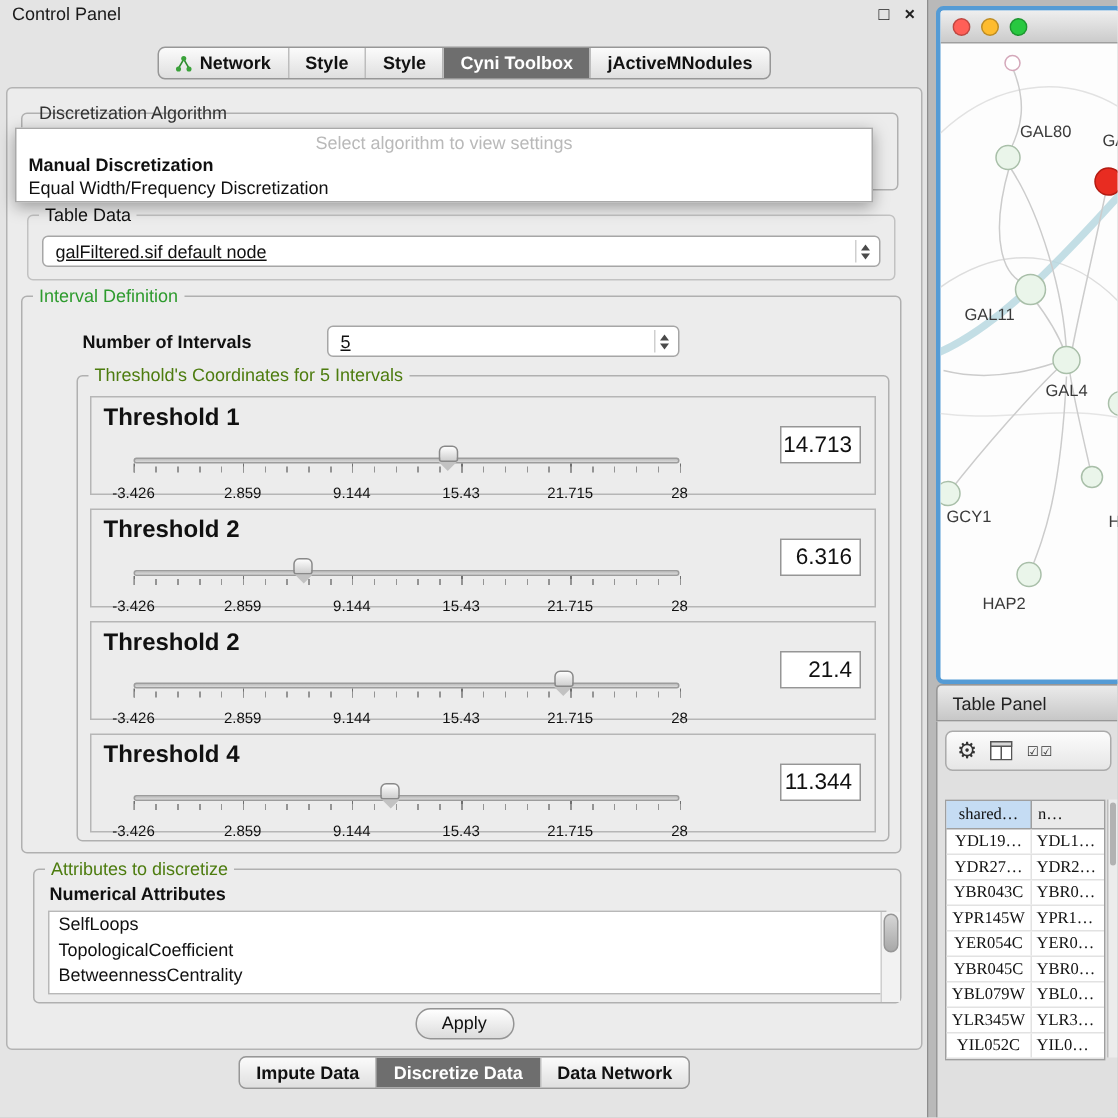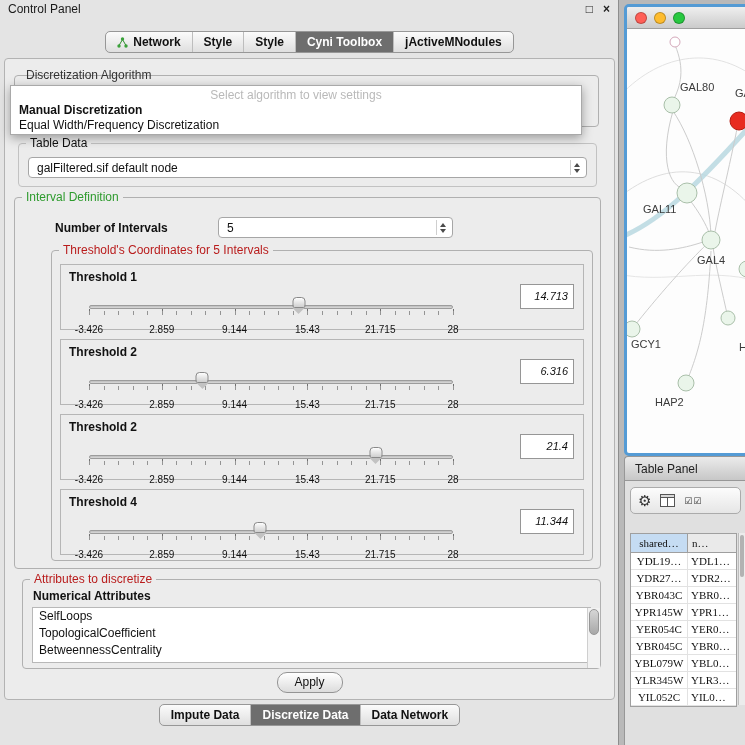--- a/index.html
+++ b/index.html
@@ -42,46 +42,46 @@
   .popup-hint { height:16px; line-height:16px; text-align:center; color:#b9b9b9; font-size:12px; }
   .popup-opt { height:15px; line-height:15px; padding-left:8px; font-size:12px; color:#111; }
   .popup-opt.bold { font-weight:bold; }
 
   
   .td-group { position:absolute; top:84px; left:13px; width:579px; height:44px;
     border:1px solid #c2c2c2; border-radius:4px; }
   .group-legend { position:absolute; top:-8px; left:7px; background:#ececec; padding:0 4px;
     font-size:12px; color:#111; white-space:nowrap; }
   .legend-green { color:#2e9b2e; }
-  .legend-blue { color:#b91c1c; }
+  .legend-blue { color:#4d7c0f; }
 
   .combo { position:relative; background:#fff; border:1px solid #a6a6a6; border-radius:4px;
-    height:21px; font-size:12px; display:flex; align-items:center; padding:0 32px 0 8px; }
+    height:21px; font-size:12px; display:flex; align-items:center; padding:0 32px 0 8px;text-decoration:underline; }
   .combo .stepper { position:absolute; right:3px; top:2px; bottom:2px; width:13px;
     border-left:1px solid #cfcfcf; display:flex; flex-direction:column; align-items:center;
     justify-content:center; gap:2px; }
   .tri-up { width:0; height:0; border-left:3.5px solid transparent; border-right:3.5px solid transparent; border-bottom:4px solid #4a4a4a; }
   .tri-down { width:0; height:0; border-left:3.5px solid transparent; border-right:3.5px solid transparent; border-top:4px solid #4a4a4a; }
   .td-combo { position:absolute; left:9px; right:9px; top:13px; }
 
   
   .interval-fs { position:absolute; top:138px; left:9px; width:587px; height:372px;
     border:1px solid #b0b0b0; border-radius:4px; }
   .num-label { position:absolute; top:23px; left:40px; font-size:12px; font-weight:bold; }
   .num-combo { position:absolute; top:19px; left:203px; width:235px; }
 
   .thr-fs { position:absolute; top:52px; left:36px; right:7px; bottom:7px;
     border:1px solid #b0b0b0; border-radius:4px; }
   .thr-panel { position:relative; margin:9px 8px 0 8px; height:66px;
     border:1px solid #b6b6b6; background:#ececec; }
   .thr-panel:first-of-type { margin-top:13px; }
-  .thr-label { position:absolute; top:5px; left:8px; font-size:12px; font-weight:bold;text-align:right; }
+  .thr-label { position:absolute; top:5px; left:8px; font-size:16px; font-weight:bold;text-align:right; }
   .thr-value { position:absolute; right:9px; top:19px; width:54px; height:25px;
-    background:#fff; border:1px solid #969696; font-size:11px; line-height:23px;
-    text-align:right; padding-right:5px;font-style:italic; }
+    background:#fff; border:1px solid #969696; font-size:15px; line-height:23px;
+    text-align:right; padding-right:5px; }
   .slider { position:absolute; left:28px; width:364px; top:40px; height:4px;
     background:linear-gradient(#bdbdbd,#dadada); border:1px solid #9c9c9c; border-radius:3px; }
   .thumb { position:absolute; top:-9px; width:13px; height:11px; transform:translateX(-50%);
     background:linear-gradient(#fdfdfd,#cfcfcf); border:1px solid #898989;
     border-radius:4px 4px 2px 2px; }
   .thumb::after { content:''; position:absolute; left:50%; top:10px; transform:translateX(-50%);
     border-left:6px solid transparent; border-right:6px solid transparent; border-top:6px solid #c2c2c2; }
   .ticks-major { position:absolute; left:28px; width:365px; top:44px; height:6px;
     background:repeating-linear-gradient(to right,#6f6f6f 0 1px,transparent 1px 72.8px); }
   .ticks-minor { position:absolute; left:28px; width:365px; top:46px; height:4px;

